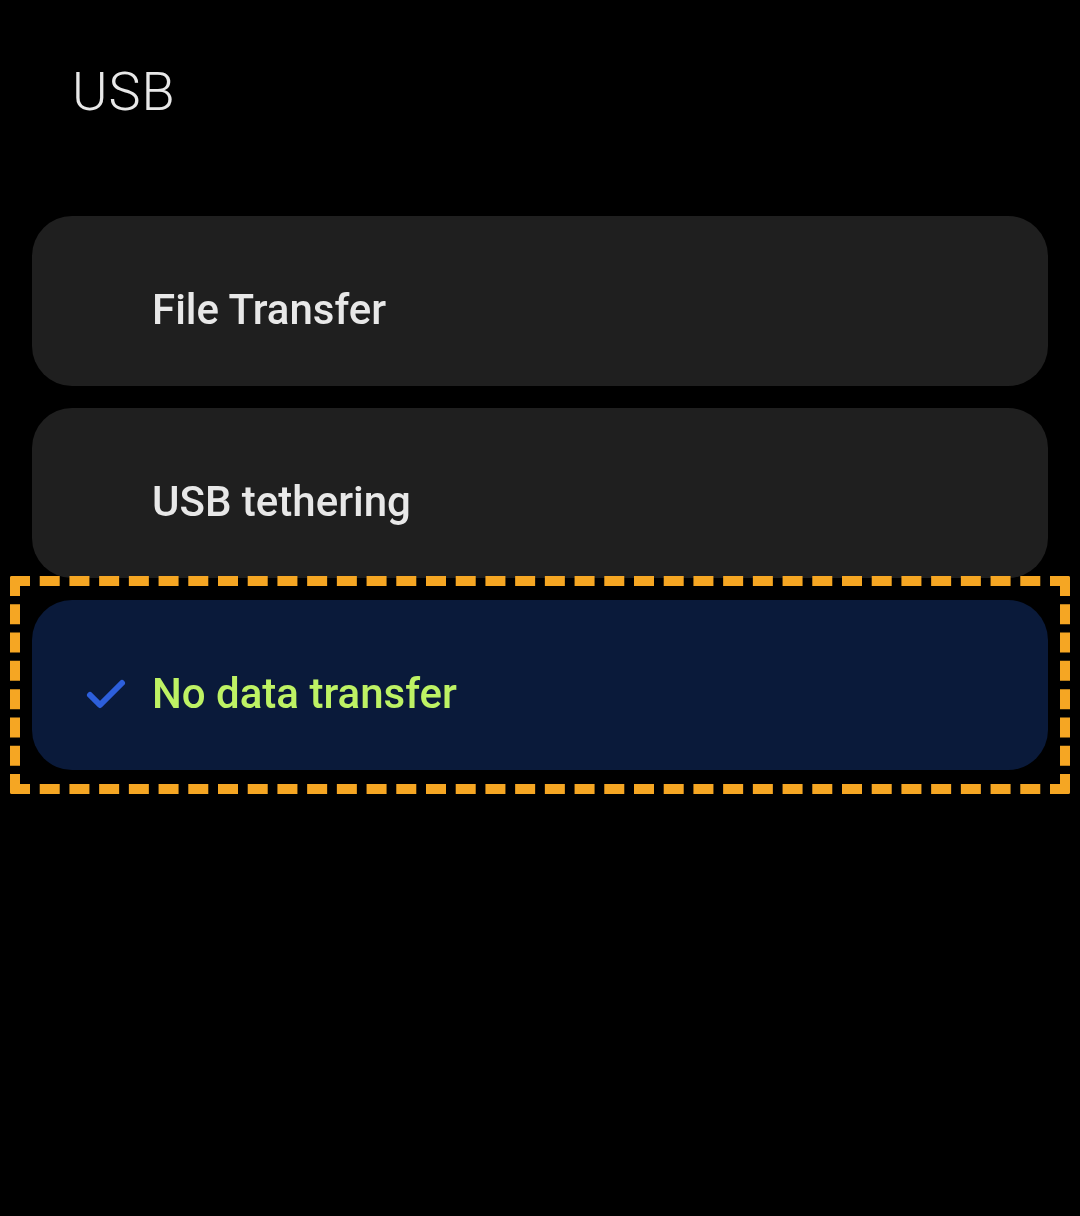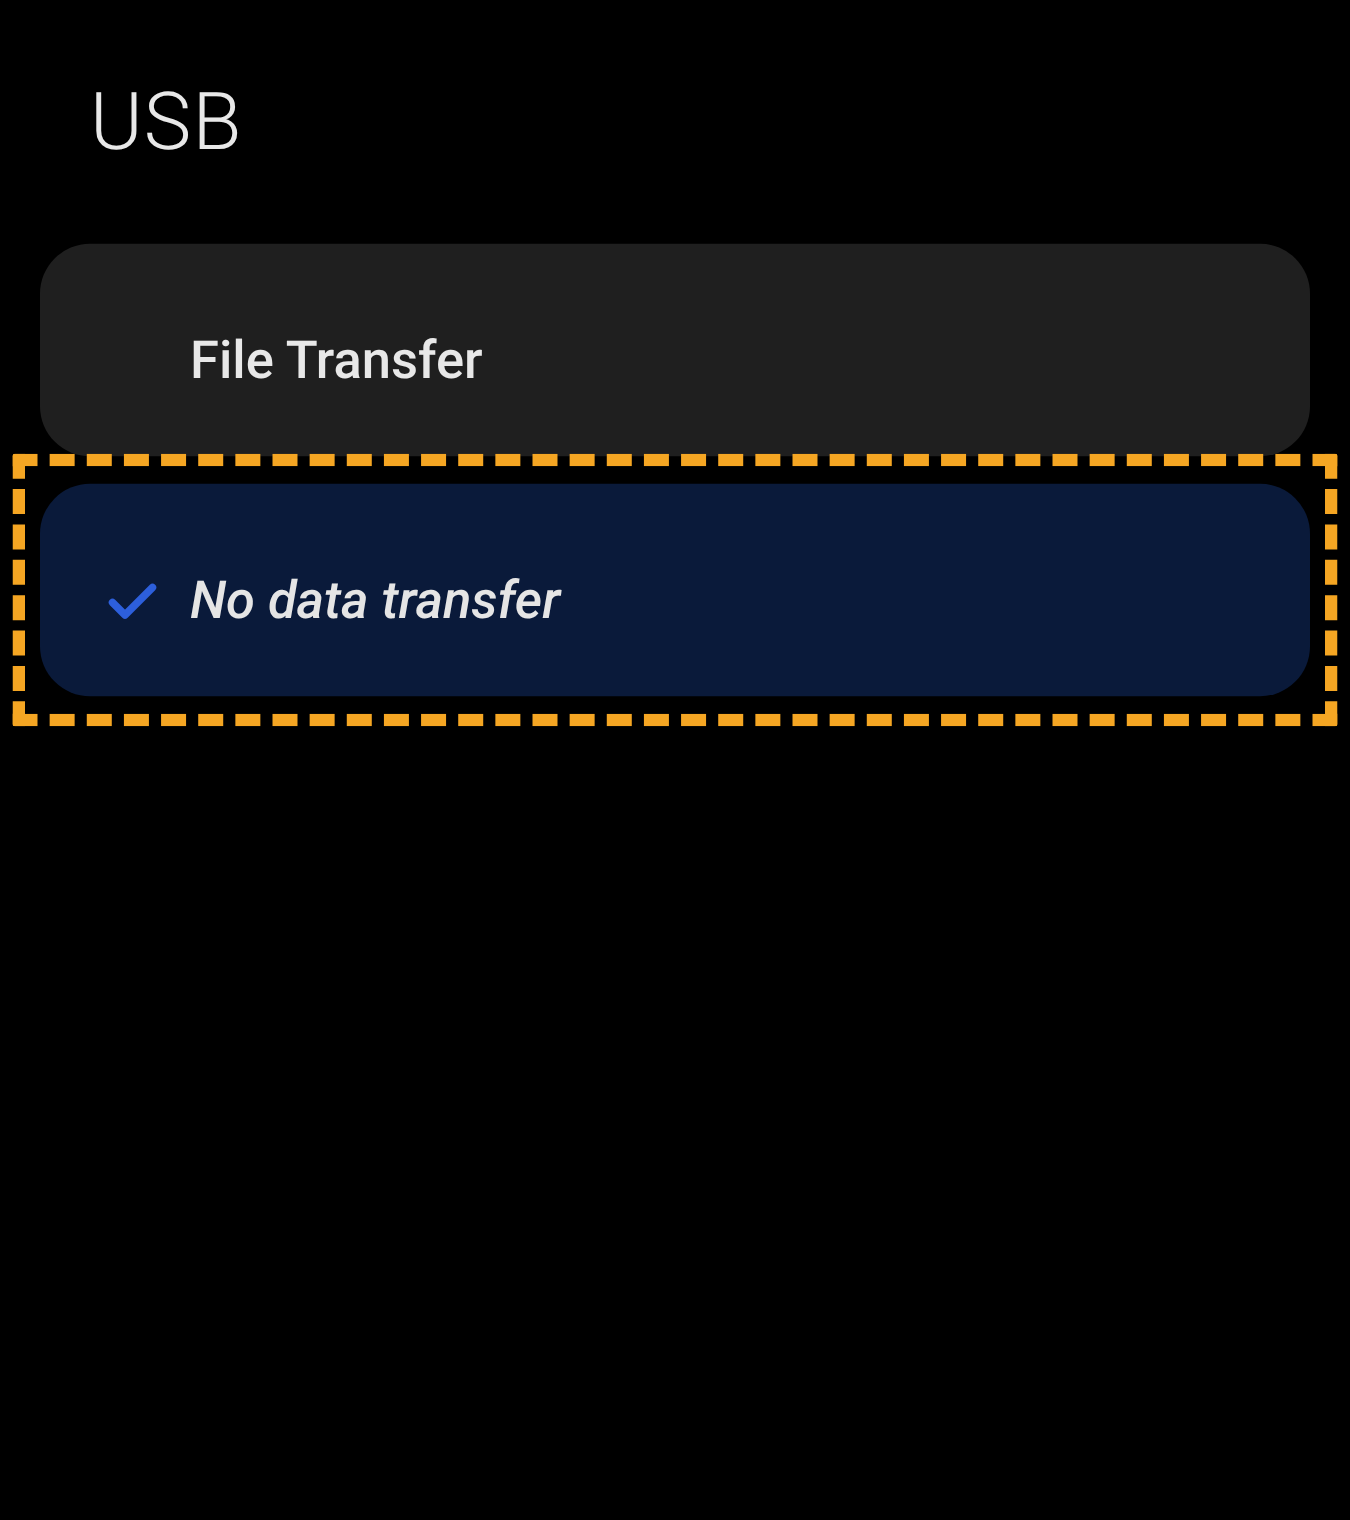--- a/index.html
+++ b/index.html
@@ -12,23 +12,23 @@
       height: 1216px;
       background: #000000;
       font-family: -apple-system, BlinkMacSystemFont, 'Segoe UI', Roboto, sans-serif;
       overflow: hidden;
     }
     .container {
       padding: 0;
     }
     .page-title {
       color: #e8e8e8;
-      font-size: 64px;
+      font-size: 54px;
       font-weight: 300;
-      padding: 60px 0 60px 72px;
+      padding: 60px 0 93px 72px;
       letter-spacing: 1px;
     }
     .options-list {
       display: flex;
       flex-direction: column;
       gap: 22px;
       padding: 0 32px;
     }
     .option-item {
       background: #1f1f1f;
@@ -48,22 +48,21 @@
     }
     .option-label {
       color: #e8e8e8;
       font-size: 42px;
       font-weight: 500;
     }
     .option-item.selected {
       background: #0a1a3a;
     }
     .option-item.selected .option-label {
-      color: #e5e5e5;
-      font-style: italic;
+      color: #bef264;
     }
     .check-icon {
       width: 48px;
       height: 48px;
       stroke: #2d5fdb;
       stroke-width: 6;
       fill: none;
       stroke-linecap: round;
       stroke-linejoin: round;
     }
@@ -91,20 +90,24 @@
 <div class="container">
   <h1 class="page-title">USB</h1>
 
   <div class="options-list">
 
     <div class="option-item">
       <div class="option-icon-slot"></div>
       <span class="option-label">File Transfer</span>
     </div>
 
+    <div class="option-item">
+      <div class="option-icon-slot"></div>
+      <span class="option-label">USB tethering</span>
+    </div>
 
 
 
   </div>
 
   <div class="selected-wrapper" style="margin-top:22px;">
     <div class="dashed-highlight"></div>
     <div class="option-item selected">
       <div class="option-icon-slot">
         <svg class="check-icon" viewBox="0 0 48 48">

